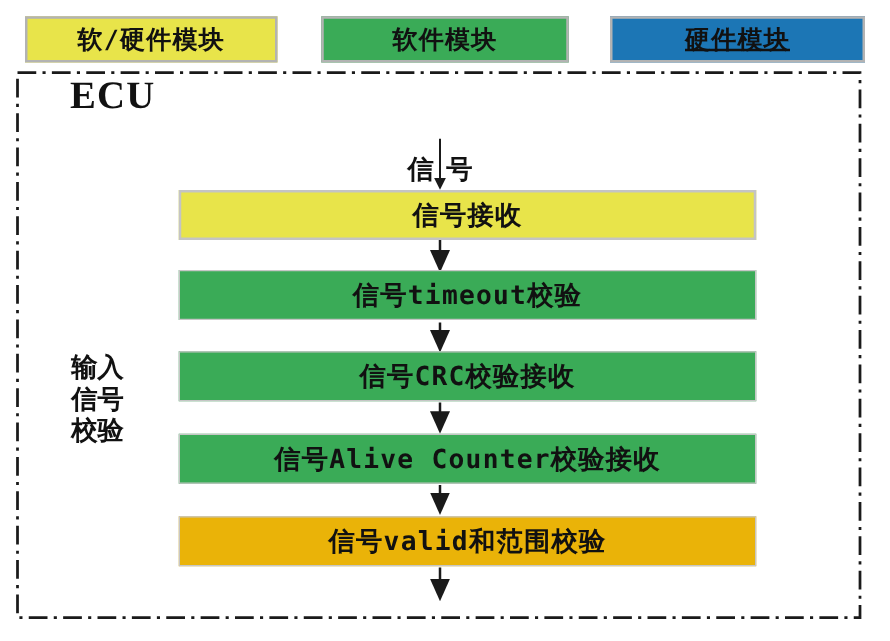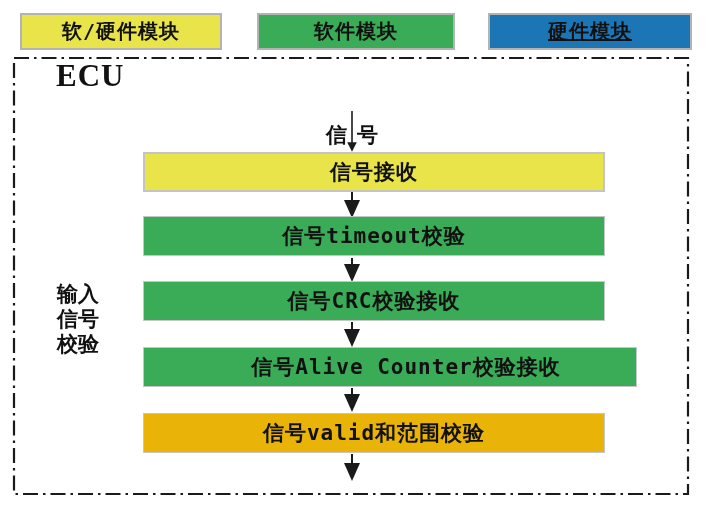--- a/index.html
+++ b/index.html
@@ -88,20 +88,20 @@
 
   <div class="flow-box" style="top: 152px; background-color: rgb(232, 228, 74);">
     <span>信号接收</span>
   </div>
   <div class="flow-box green-border" style="top: 216px; background-color: rgb(58, 171, 87);">
     <span>信号timeout校验</span>
   </div>
   <div class="flow-box green-border" style="top: 281px; background-color: rgb(58, 171, 87);">
     <span>信号CRC校验接收</span>
   </div>
-  <div class="flow-box green-border" style="top: 347px; background-color: rgb(58, 171, 87); padding-left: 32px;">
+  <div class="flow-box green-border" style="top: 347px; background-color: rgb(58, 171, 87);">
     <span>信号Alive Counter校验接收</span>
   </div>
   <div class="flow-box green-border" style="top: 413px; background-color: #eab308;">
     <span>信号valid和范围校验</span>
   </div>
 
 </div>
 
 </body></html>

